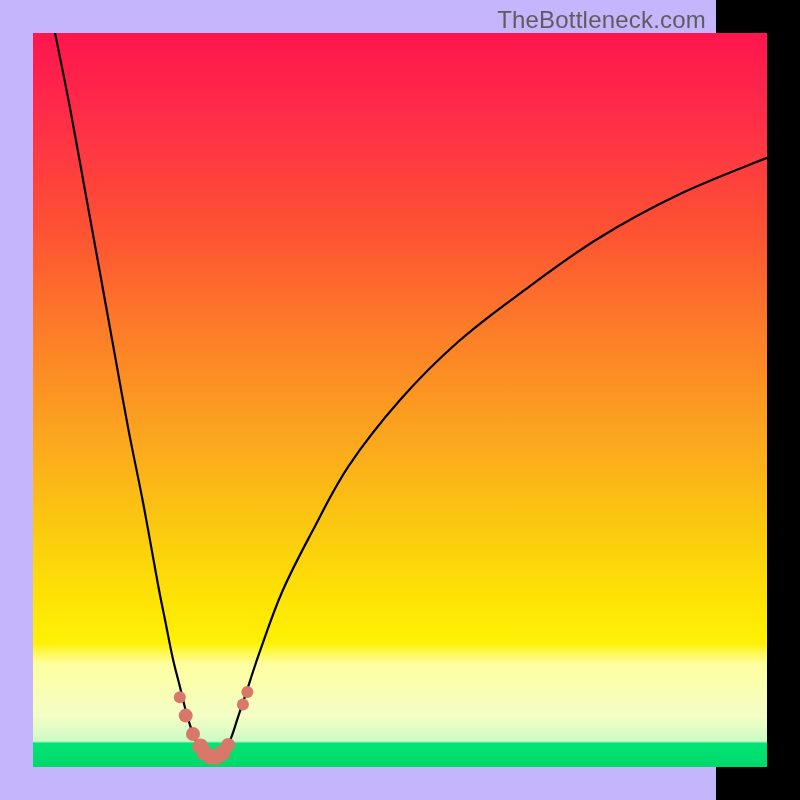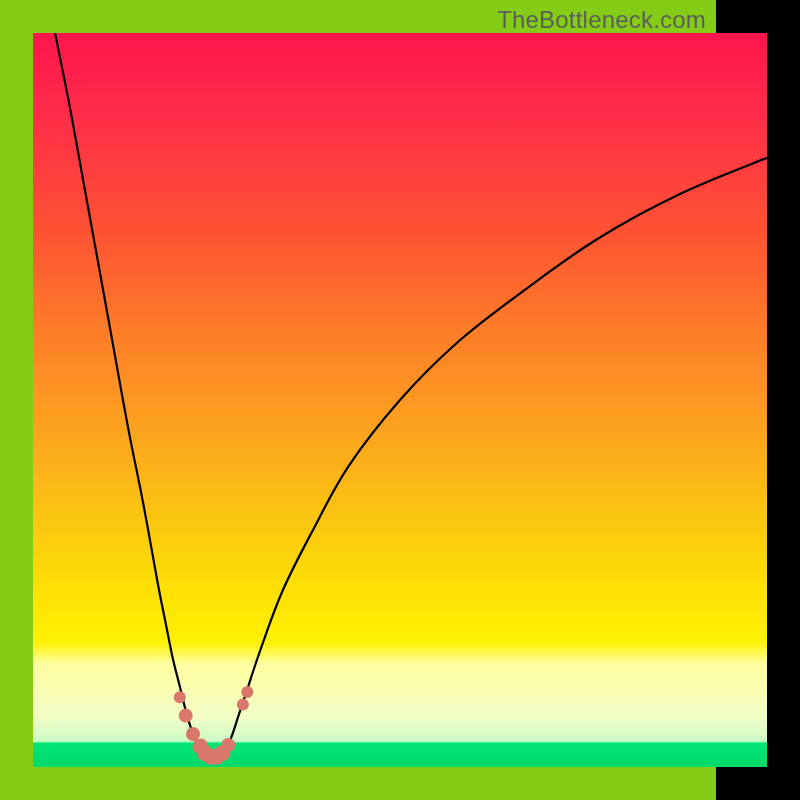--- a/index.html
+++ b/index.html
@@ -10,21 +10,21 @@
     background: #000;
     overflow: hidden;
     font-family: Arial, Helvetica, sans-serif;
   }
   .frame {
     position: absolute;
     left: 0;
     top: 0;
     width: 716px;
     height: 800px;
-    background: #84cc16;
+    background: #c4b5fd;
   }
   .plot-area {
     position: absolute;
     left: 33px;
     top: 33px;
     width: 734px;
     height: 734px;
     overflow: hidden;
     
     background:

